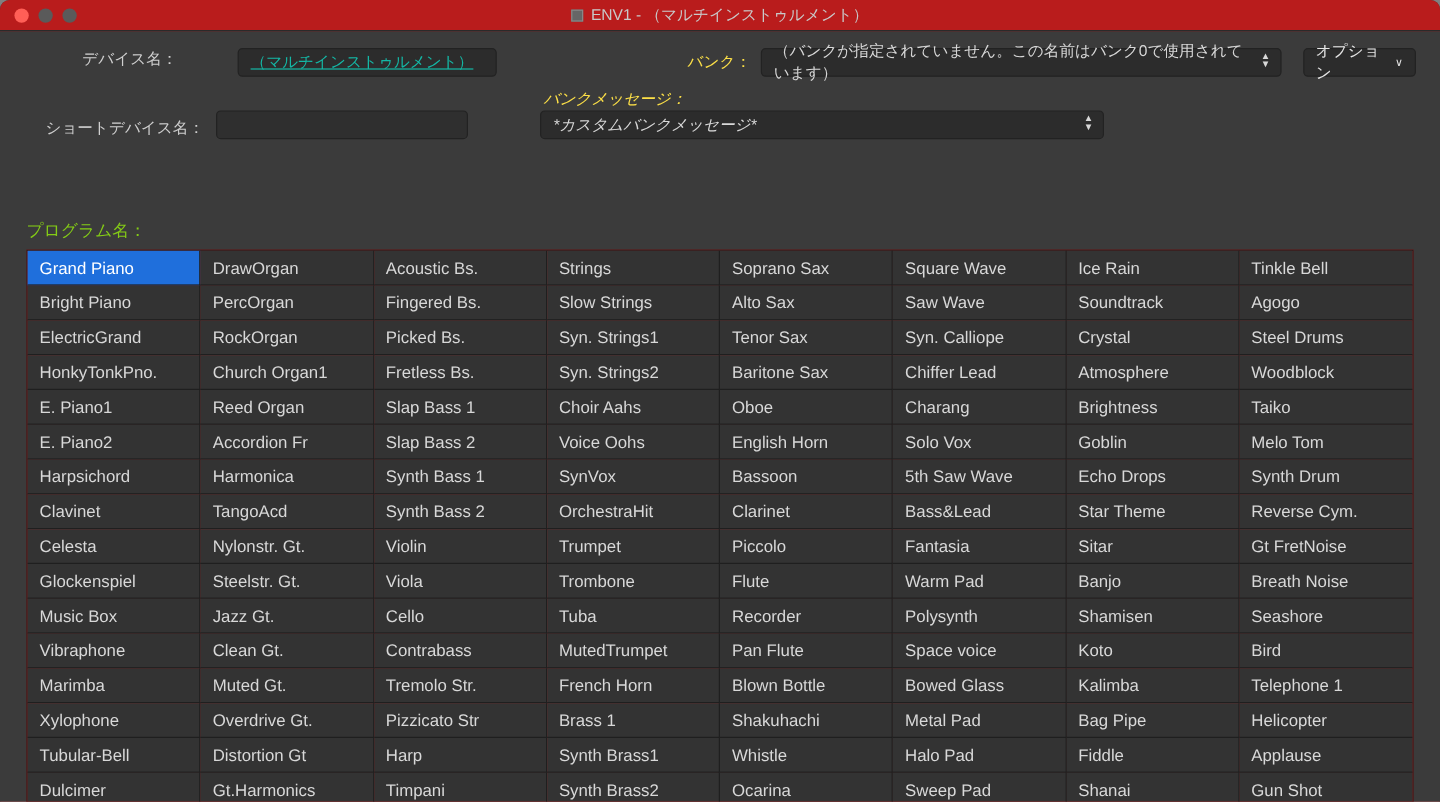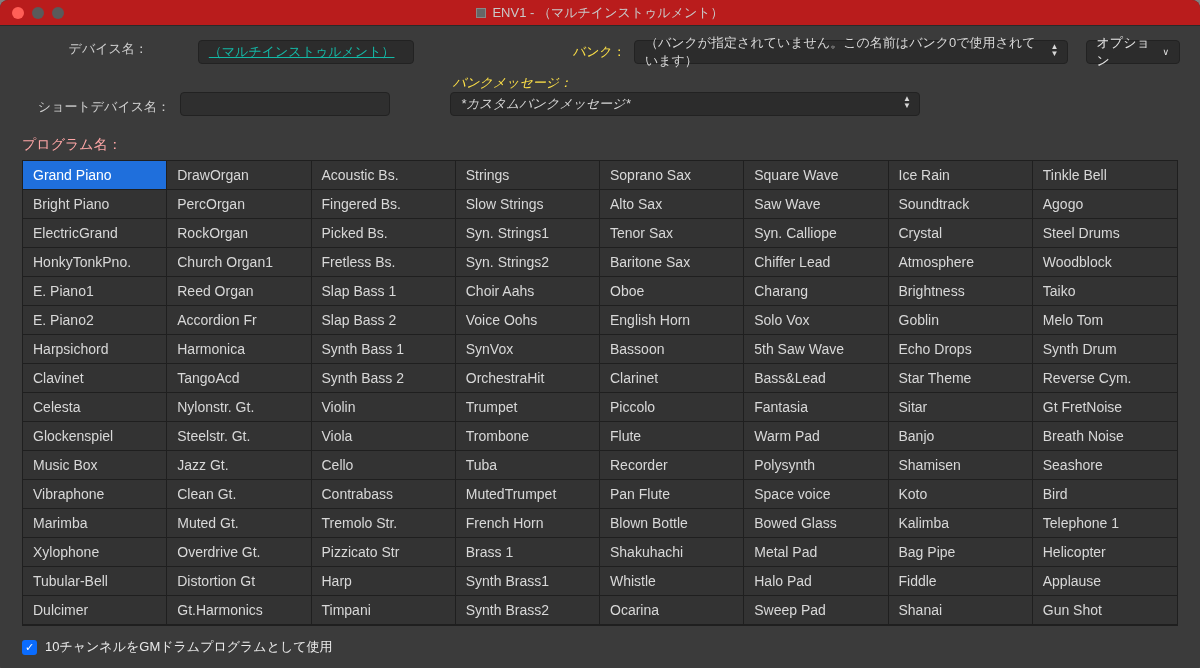--- a/index.html
+++ b/index.html
@@ -119,22 +119,23 @@
     color:#e6e6e6;
     font-weight:500;
   }
   .option-btn .chev { font-size: 9px; }
 
   .row-upper { display:flex; align-items:flex-start;gap:40px; }
   .row-upper .bank-group { margin-left: 60px; display:flex; align-items:center; }
 
   .programs-label {
     padding: 4px 0 6px 22px;
-    color: #fca5a5;
+    color: #84cc16;
     font-size: 14px;
+    margin-top: 48px;
   }
   .grid-wrap {
     margin: 0 22px;
     border: 1px solid #1f1f1f;
     background: #b91c1c;
   }
   .grid {
     display: grid;
     grid-template-columns: repeat(8, 1fr);
     grid-auto-rows: 29px;

